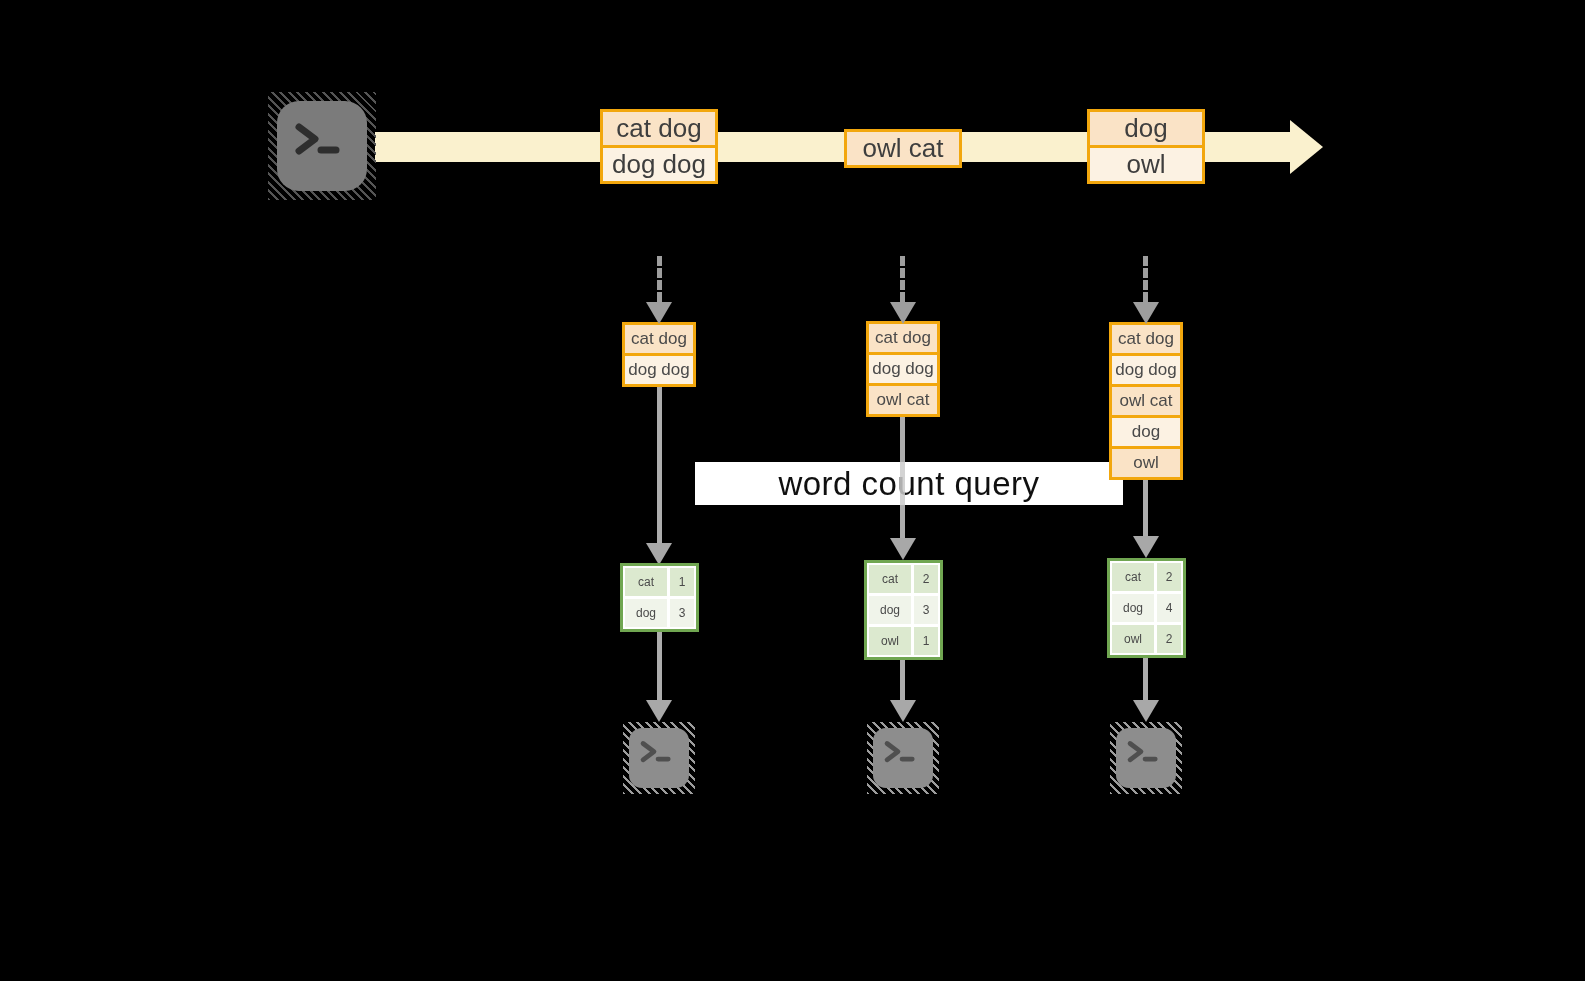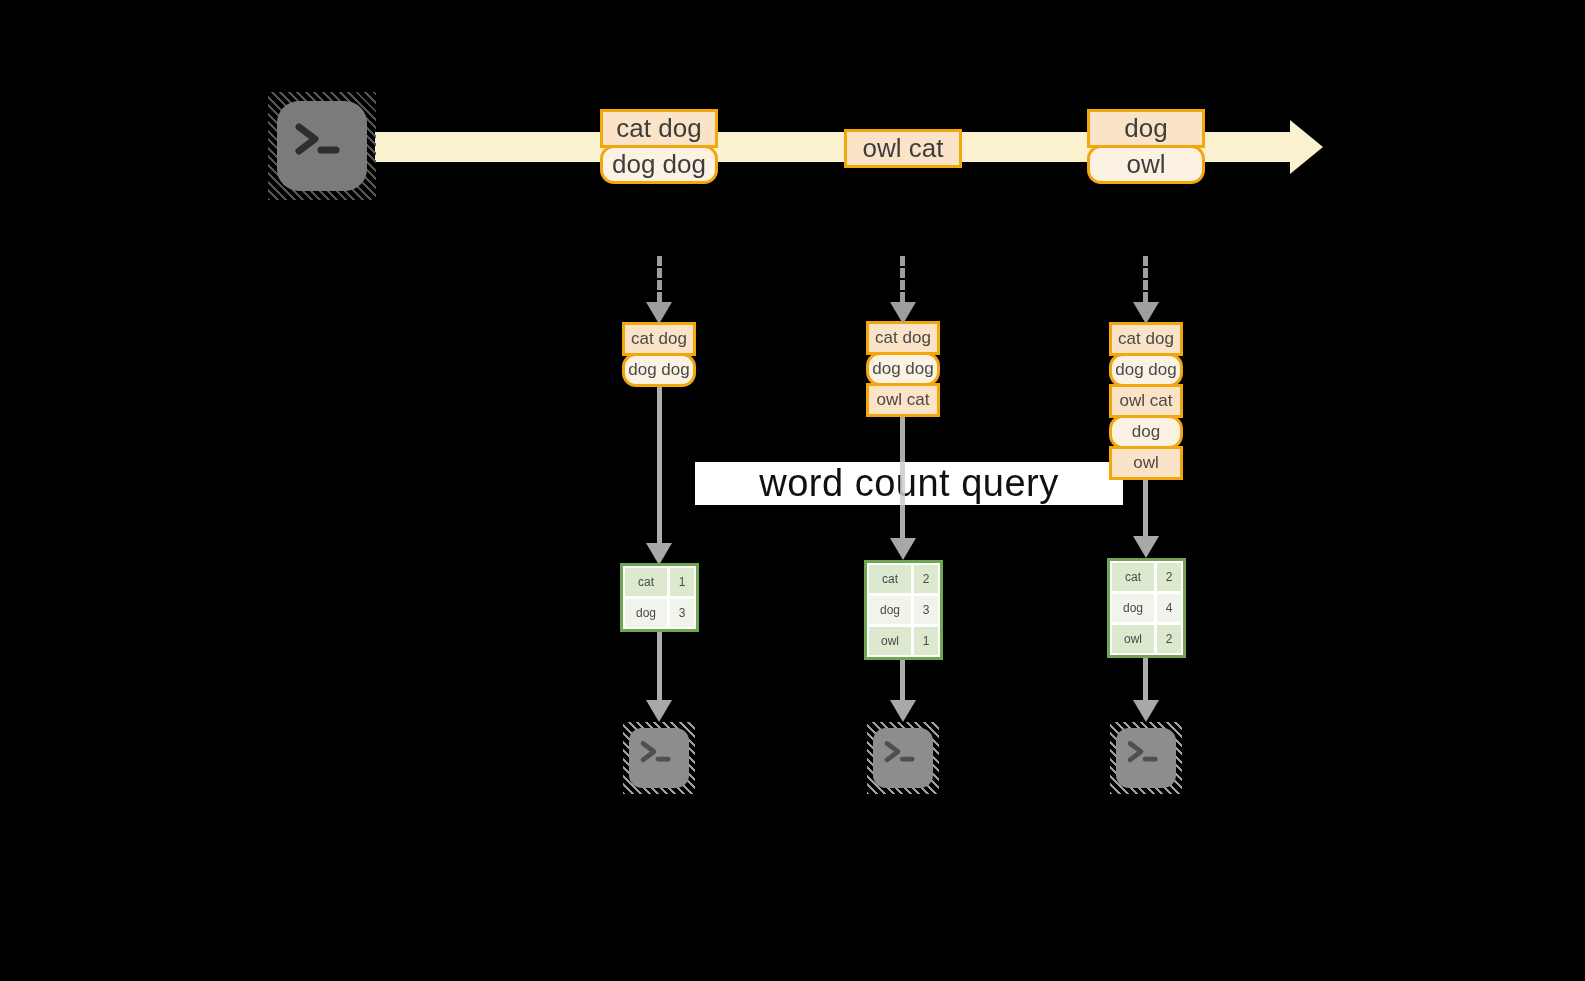--- a/index.html
+++ b/index.html
@@ -19,37 +19,37 @@
   .term-inner{position:absolute;display:flex;align-items:flex-start;}
   .term-top .term-inner{inset:9px;border-radius:22px;background:#7B7B7B;padding:22px 0 0 16px;}
   .term-sm .term-inner{inset:6px;border-radius:13px;background:#8D8D8D;padding:12px 0 0 10px;}
   
   .estack{position:absolute;z-index:2;}
   .erow{box-sizing:border-box;width:118px;height:39px;border:3px solid #F2A70D;
     display:flex;align-items:center;justify-content:center;
     font-size:26px;color:#3E3E3E;}
   .erow + .erow{margin-top:-3px;}
   .fill-dark{background:#FAE3C6;}
-  .fill-light{background:#FCF2E3;border-radius:14px;}
+  .fill-light{background:#FCF2E3;}
   
   .bstack{position:absolute;z-index:4;}
   .brow{box-sizing:border-box;width:74px;height:34px;border:3px solid #F2A70D;
     display:flex;align-items:center;justify-content:center;
     font-size:17px;color:#4A4A4A;}
   .brow + .brow{margin-top:-3px;}
   
   .dash-line{position:absolute;width:0;border-left:5px dashed #9E9E9E;z-index:2;}
   .solid-line{position:absolute;width:5px;background:rgba(203,203,203,0.85);z-index:5;}
   .arrow-head{position:absolute;width:0;height:0;z-index:5;
     border-left:13px solid transparent;border-right:13px solid transparent;
     border-top:22px solid #A8A8A8;}
   
   .banner{position:absolute;left:695px;top:462px;width:428px;height:43px;background:#FFFFFF;z-index:3;
     display:flex;align-items:center;justify-content:center;
-    font-size:38px;font-weight:300;letter-spacing:0.5px;color:#101010;}
+    font-size:33px;font-weight:300;letter-spacing:0.5px;color:#101010;}
   
   .wtable{position:absolute;z-index:6;background:#FFFFFF;border:3px solid #70A651;padding:2px;
     display:grid;grid-template-columns:42px 24px;gap:3px;}
   .wc{height:28px;display:flex;align-items:center;justify-content:center;
     font-size:12px;color:#4A4A4A;}
   .gdark{background:#DCE9CF;}
   .glight{background:#F0F4EA;}
 </style>
 </head>
 <body>

